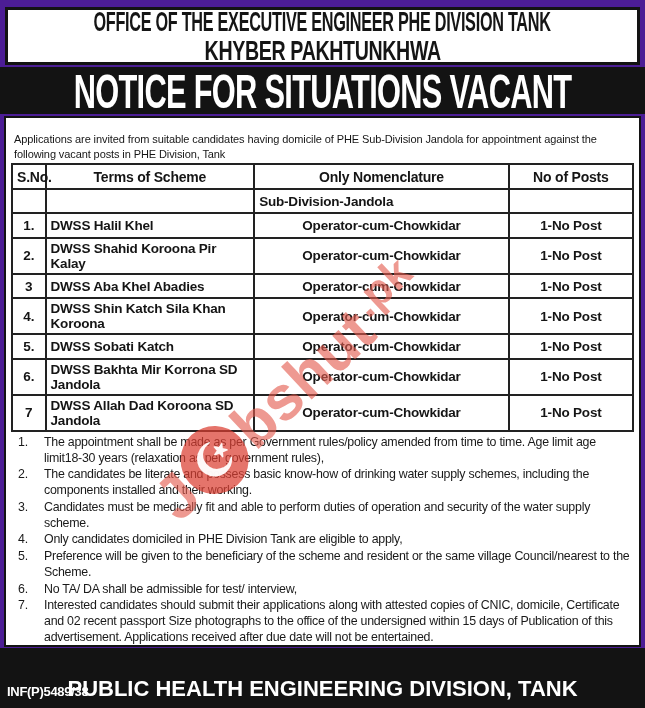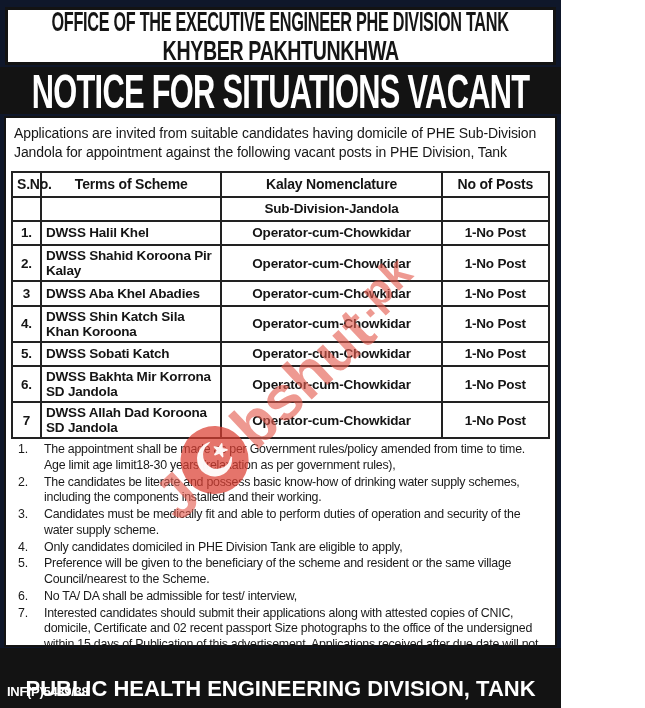--- a/index.html
+++ b/index.html
@@ -1,18 +1,18 @@
 <!DOCTYPE html>
 <html><head>
 <meta charset="utf-8">
 <style>
   * { margin:0; padding:0; box-sizing:border-box; }
   html,body { background:#ffffff; }
   body { font-family:"Liberation Sans", sans-serif; color:#111; }
-  .page { position:relative; width:561px; height:708px; background:#0f172a; overflow:hidden; }
+  .page { position:relative; width:645px; height:708px; background:#4c1d95; overflow:hidden; }
 
   
   .header-box {
     position:absolute; top:7px; left:5px; right:5px; height:58px;
     background:#fff; border:3px solid #131313;
     display:flex; flex-direction:column; align-items:center; justify-content:center;
   }
   .office-line1, .office-line2 {
     font-weight:bold; font-size:28px; line-height:1.0; white-space:nowrap;
     display:inline-block; letter-spacing:-0.5px; color:#151515;
@@ -27,34 +27,34 @@
   .banner-text {
     color:#fff; font-weight:bold; font-size:44px; white-space:nowrap;
     display:inline-block; transform:scale(0.70,1.08); letter-spacing:-1px;
   }
 
   
   .content-box {
     position:absolute; top:116px; left:4px; right:4px; bottom:61px;
     background:#fff; border:2px solid #131313; padding:4px 5px 0 5px;
   }
-  .intro { font-size:14px; line-height:1.38; color:#161616; padding:2px 3px 8px 3px; letter-spacing:-0.1px; }
+  .intro { font-size:11px; line-height:1.38; color:#161616; padding:2px 3px 1px 3px; letter-spacing:-0.1px;margin-top:8px; }
 
   
   table.posts { width:100%; border-collapse:collapse; border:2px solid #191919; table-layout:fixed;padding-left:36px; }
   table.posts th, table.posts td {
     border:2px solid #222; font-size:13.5px; font-weight:bold; color:#151515;
     padding:2px 4px; letter-spacing:-0.2px;
   }
   col.c-sno   { width:5.4%; }
   col.c-name  { width:33.6%; }
   col.c-post  { width:41%; }
   col.c-count { width:20%; }
   tr.head-row th { height:25px; text-align:center; font-size:14px; }
-  tr.sub-row td { height:24px; text-align:center; }
+  tr.sub-row td { height:24px; }
   tr.data-row td { height:24.5px; }
   td.sno   { text-align:center; }
   td.name  { text-align:left; padding-left:7px; }
   td.post  { text-align:center;margin-top:27px; }
   td.count { text-align:center; }
 
   
   .terms { padding:3px 3px 0 3px; }
   .terms-heading { font-weight:bold; font-size:13.5px; padding:2px 0 2px 0; letter-spacing:-0.2px; }
   .term-item { display:flex; font-size:12.4px; line-height:1.27; letter-spacing:-0.25px; color:#1a1a1a; margin-bottom:1px; }
@@ -116,21 +116,21 @@
       <colgroup>
         <col class="c-sno">
           <col class="c-name">
           <col class="c-post">
           <col class="c-count">
       </colgroup>
       <tbody>
         <tr class="head-row">
           <th>S.No.</th>
           <th>Terms of Scheme</th>
-          <th>Kalay Nomenclature</th>
+          <th>Only Nomenclature</th>
           <th>No of Posts</th>
         </tr>
         <tr class="sub-row">
           <td></td>
           <td></td>
           <td>Sub-Division-Jandola</td>
           <td></td>
         </tr>
         <tr class="data-row">
           <td class="sno">1.</td>

